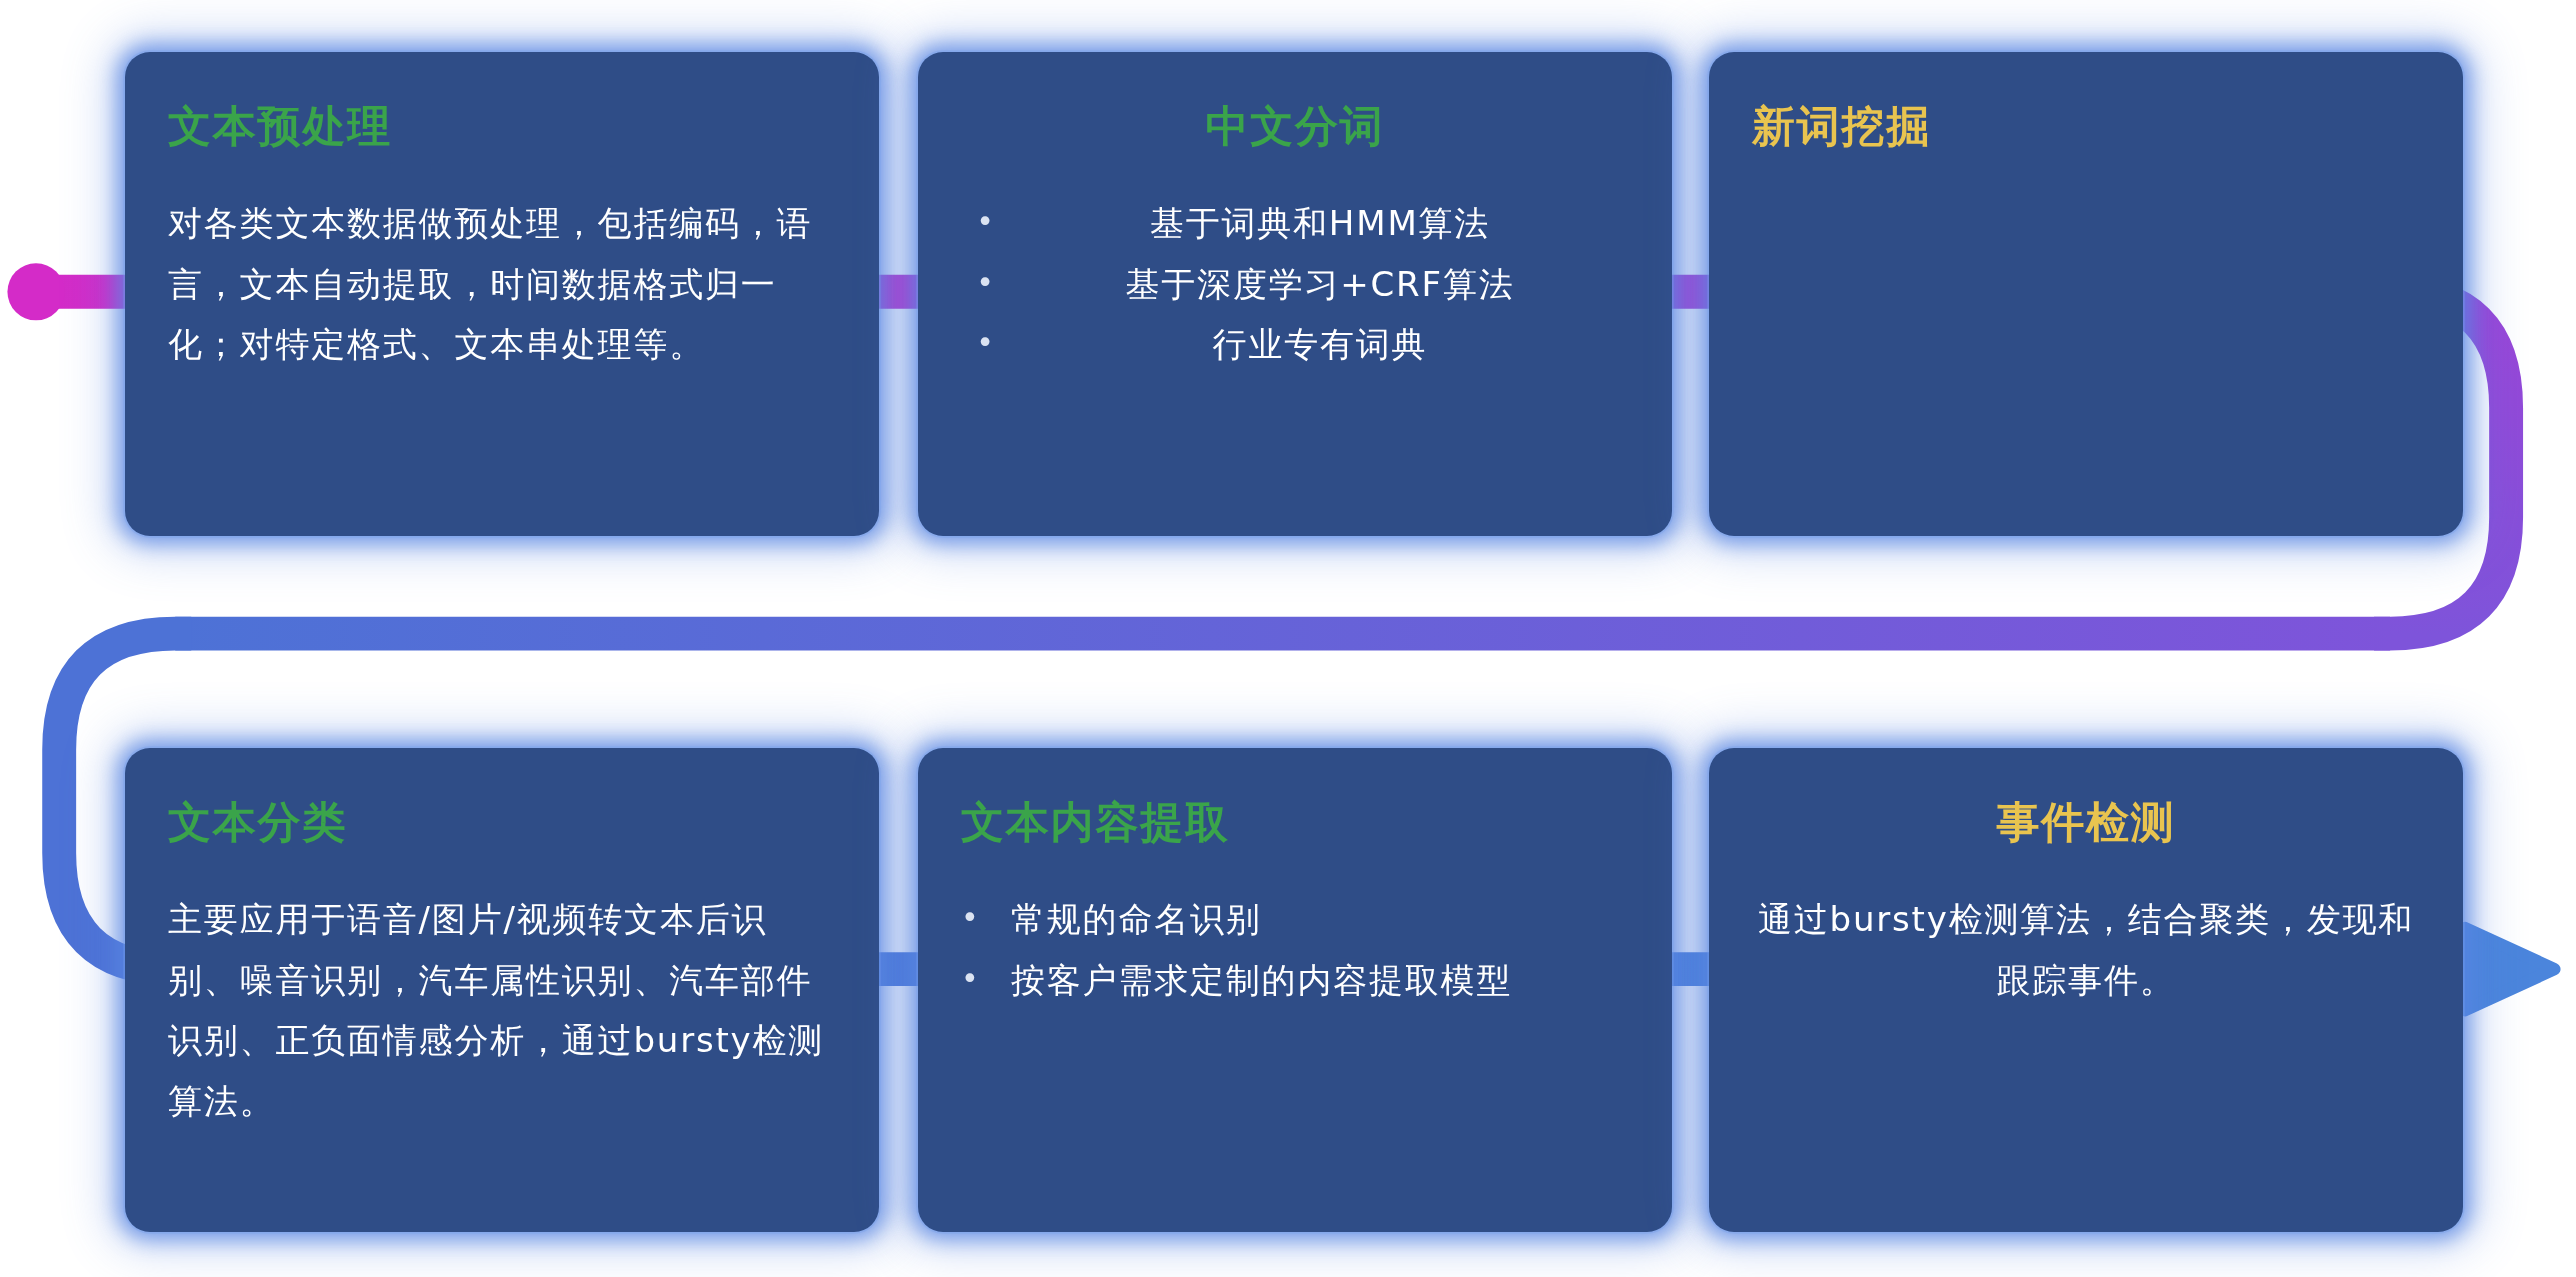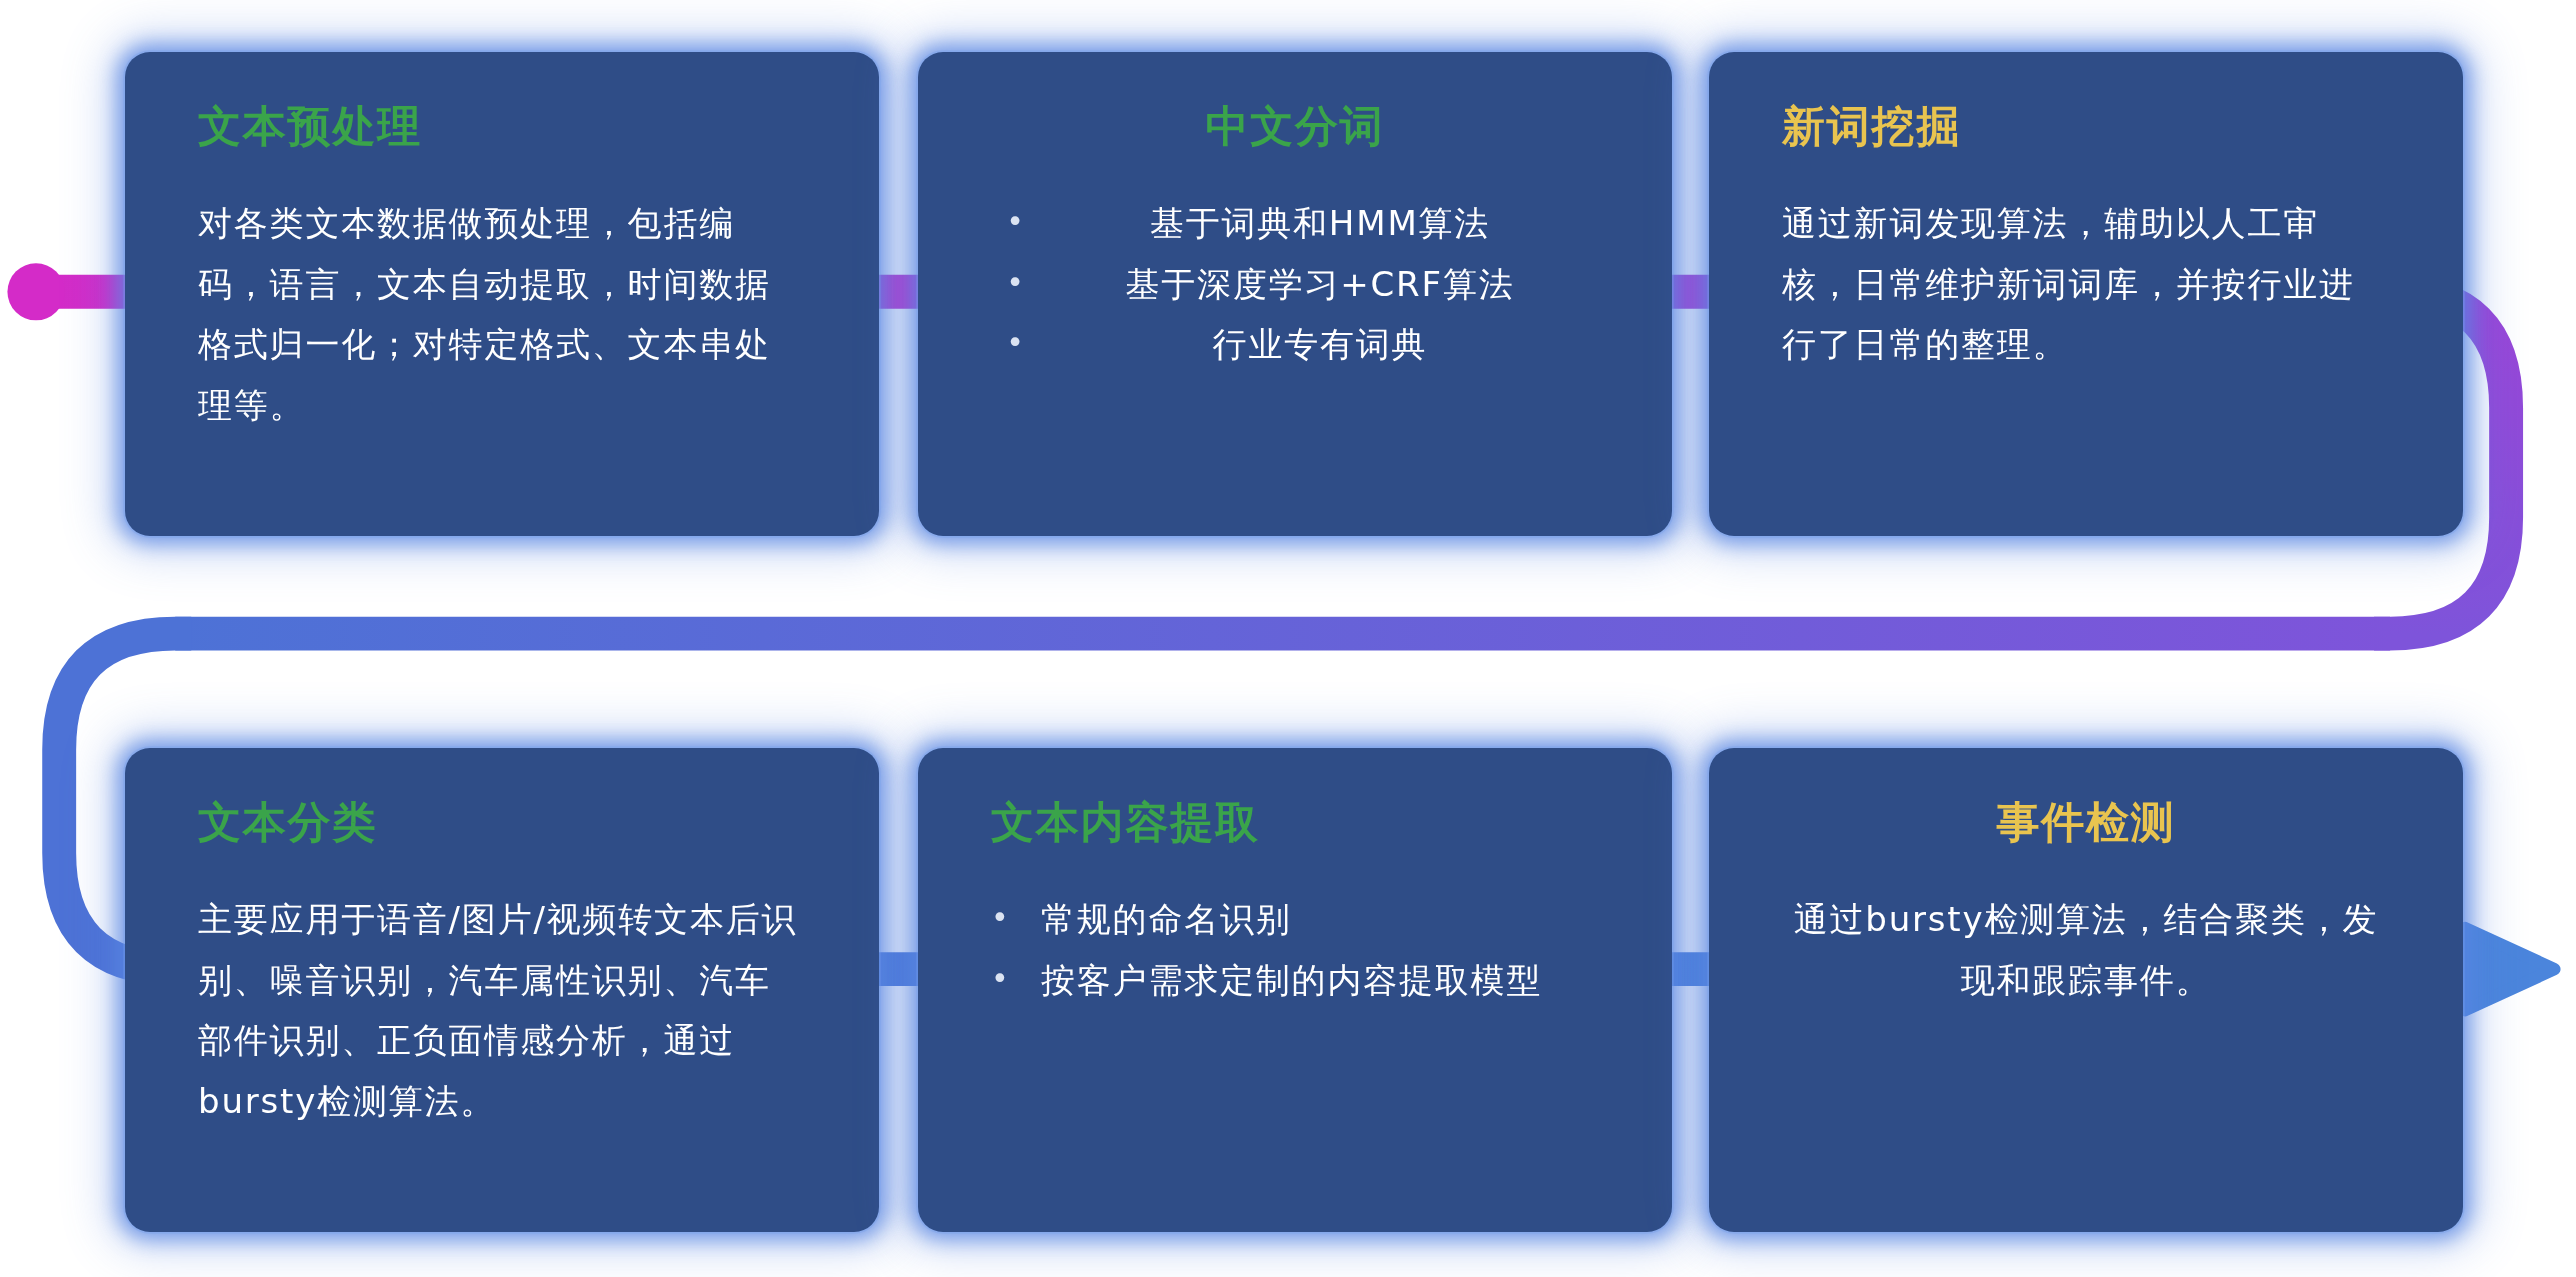--- a/index.html
+++ b/index.html
@@ -30,21 +30,21 @@
     position:absolute;
     left:0;top:0;
     z-index:0;
   }
   .card{
     position:absolute;
     width:754px;
     height:484px;
     background:var(--card-bg);
     border-radius:25px;
-    padding:46px 73px;
+    padding:46px 43px;
     z-index:1;
     box-shadow:
       0 0 0 1.8px rgba(120,160,235,0.35),
       0 0 19.6px 7.1px rgba(88,134,226,0.75),
       0 0 46px 18px rgba(88,134,226,0.30);
   }
   .card-title{
     font-size:43px;
     font-weight:700;
     letter-spacing:1.8px;
@@ -131,21 +131,20 @@
       </li>
       <li>
         <span class="bullet">•</span>
         <span class="li-text">行业专有词典</span>
       </li>
     </ul>
   </section>
 
   <section class="card" style="left:1709px;top:52px;">
     <h2 class="card-title yellow">新词挖掘</h2>
-    <p class="card-body">通过新词发现算法，辅助以人工审核，日常维护新词词库，并按行业进行了日常的整理。</p>
   </section>
 
   <section class="card" style="left:125px;top:748px;">
     <h2 class="card-title green">文本分类</h2>
     <p class="card-body">主要应用于语音/图片/视频转文本后识别、噪音识别，汽车属性识别、汽车部件识别、正负面情感分析，通过bursty检测算法。</p>
   </section>
 
   <section class="card" style="left:918px;top:748px;">
     <h2 class="card-title green">文本内容提取</h2>
     <ul class="card-list">

